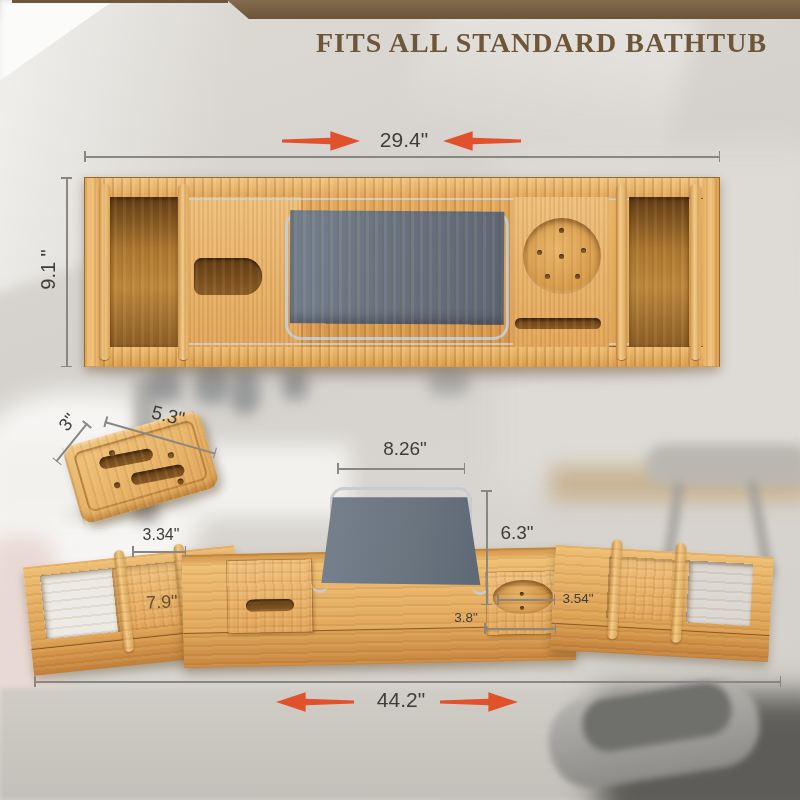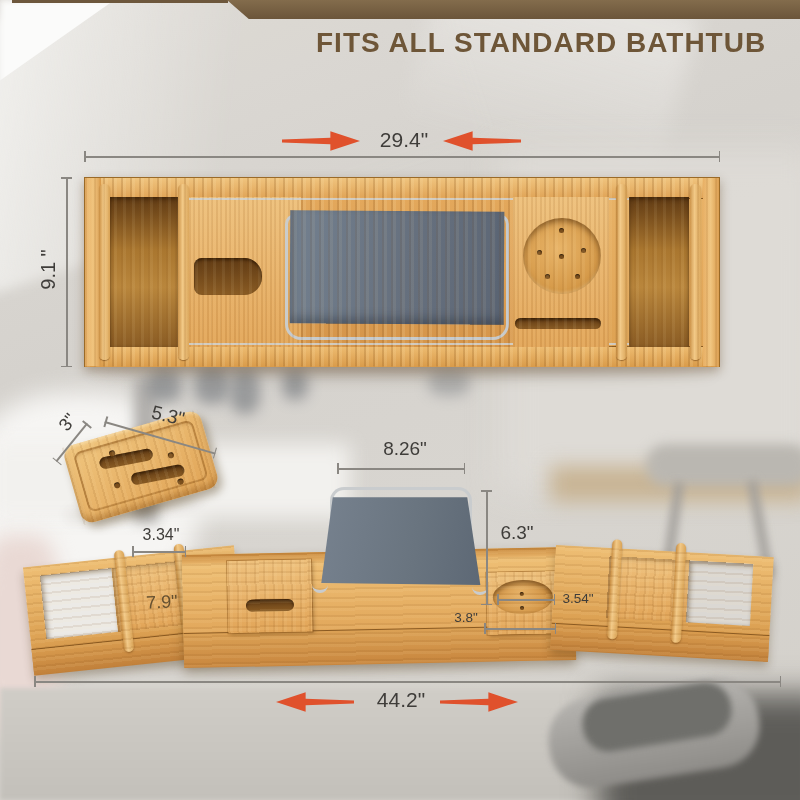--- a/index.html
+++ b/index.html
@@ -32,21 +32,21 @@
     background:linear-gradient(180deg,#b5b3af,#8e8c88);filter:blur(3px);}
   .bg-scale-top{left:582px;top:690px;width:150px;height:54px;border-radius:26px;transform:rotate(-9deg);
     background:#6f6f6b;filter:blur(3px);}
   .shadow{background:rgba(60,40,15,.22);filter:blur(7px);border-radius:50%;}
   
   .banner-line{left:12px;top:0;width:216px;height:2.5px;background:#6d573c;}
   .banner{left:227px;top:0;width:573px;height:19px;
     background:linear-gradient(180deg,#836c4c,#6b553a);
     clip-path:polygon(0 0,100% 0,100% 100%,3.8% 100%);}
   .title{left:316px;top:27px;width:470px;margin:0;
-    font-family:Liberation Sans, sans-serif;font-weight:bold;font-size:28px;
+    font-family:Liberation Serif, serif;font-weight:bold;font-size:28px;
     letter-spacing:1px;color:#6e5638;white-space:nowrap;}
   
   .dimline{height:1.5px;background:#8a8782;}
   .dimline::before,.dimline::after{content:"";position:absolute;width:1.5px;height:11px;background:#8a8782;top:-4.8px;}
   .dimline::before{left:0;}.dimline::after{right:0;}
   .vdimline{width:1.5px;background:#8a8782;}
   .vdimline::before,.vdimline::after{content:"";position:absolute;height:1.5px;width:11px;background:#8a8782;left:-4.8px;}
   .vdimline::before{top:0;}.vdimline::after{bottom:0;}
   .dimtext{color:#3f3d3a;text-align:center;white-space:nowrap;}
   .arrow{background:#e0512c;clip-path:polygon(0 43%,62% 35%,62% 6%,100% 50%,62% 94%,62% 65%,0 57%);}

